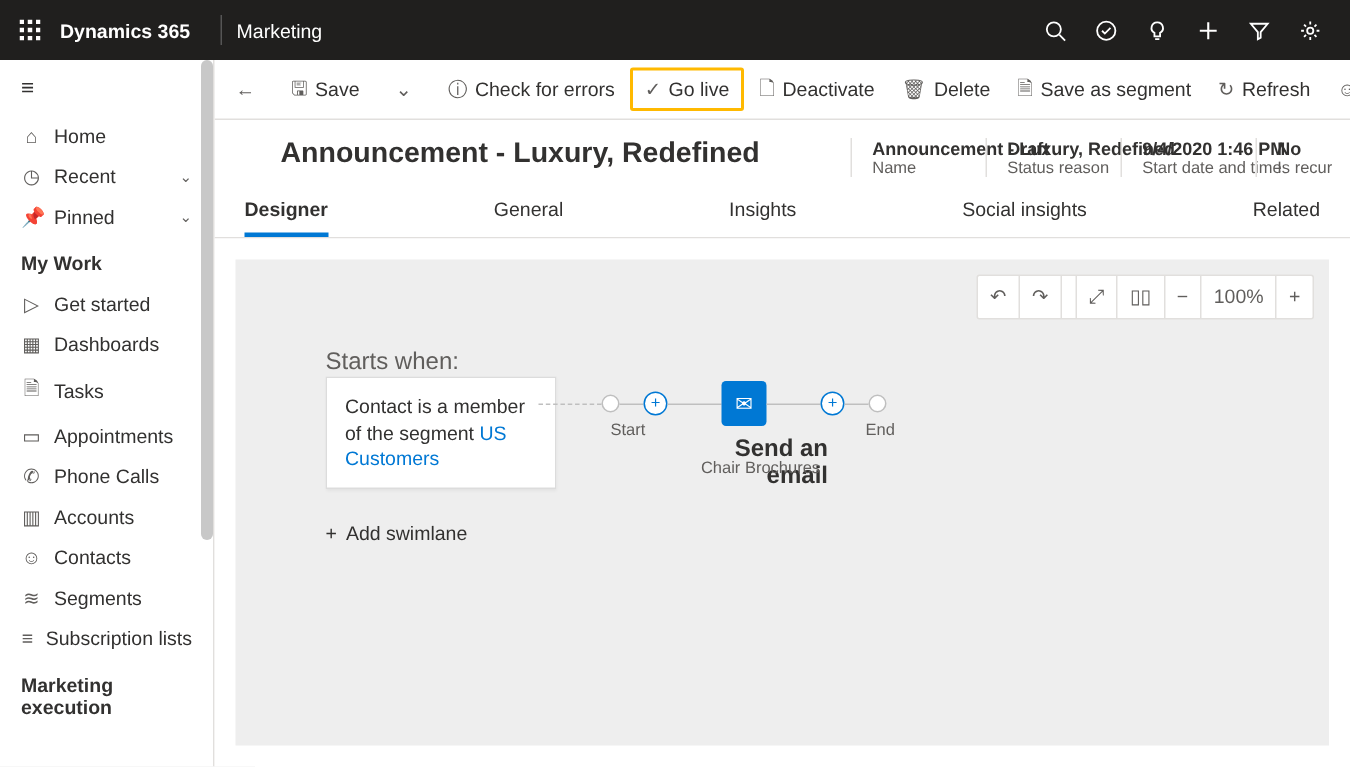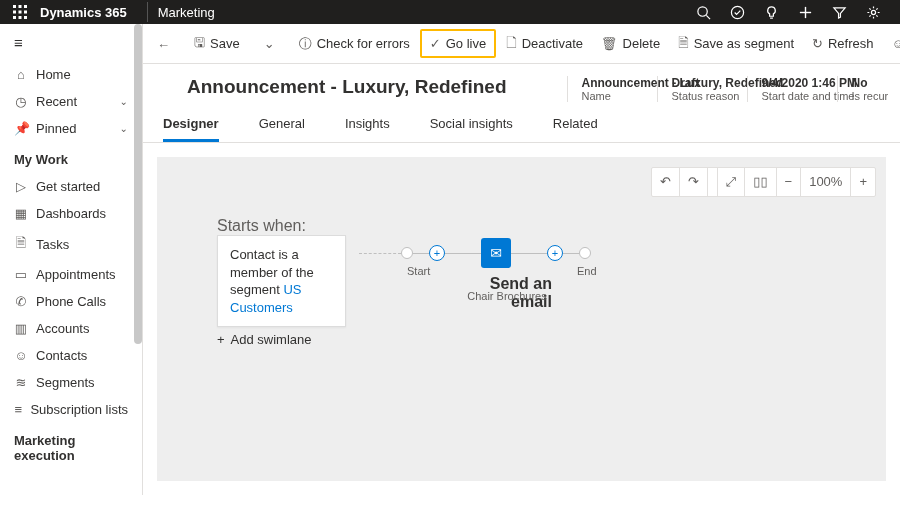--- a/index.html
+++ b/index.html
@@ -7,21 +7,21 @@
     --text:#323130;
     --text-light:#605e5c;
     --border:#e1dfdd;
     --accent:#0078d4;
     --canvas:#eeeeee;
     --highlight:#ffb900;
   }
   *{box-sizing:border-box;font-family:"Segoe UI",Arial,sans-serif;font-size:13px;color:var(--text);}
   body{margin:0;width:900px;height:511px;overflow:hidden;background:#fff;}
   
-  .topbar{height:24px;background:var(--topbar);display:flex;align-items:center;color:#fff;}
+  .topbar{height:40px;background:var(--topbar);display:flex;align-items:center;color:#fff;}
   .topbar *{color:#fff;}
   .waffle{width:40px;display:flex;align-items:center;justify-content:center;font-size:16px;}
   .brand{font-weight:600;padding-right:10px;}
   .vsep{width:1px;height:20px;background:#555;margin:0 10px;}
   .app{font-size:13px;}
   .topbar .spacer{flex:1;}
   .topicon{width:34px;text-align:center;font-size:15px;cursor:pointer;}
   
   .shell{display:flex;height:calc(511px - 40px);}
   .sidebar{width:143px;border-right:1px solid var(--border);display:flex;flex-direction:column;overflow:hidden;position:relative;}
@@ -39,31 +39,31 @@
   .highlight{border:2px solid var(--highlight);}
   .cmdsep{width:1px;height:22px;background:var(--border);margin:0 2px;}
   
   .pagehead{display:flex;align-items:flex-start;padding:12px 20px 6px 20px;gap:30px;margin-left:24px;}
   .ph-title h1{margin:0;font-size:19px;font-weight:600;}
   .ph-title .sub{color:var(--text-light);font-size:12px;}
   .ph-field{border-left:1px solid var(--border);padding:0 14px;min-width:60px;}
   .ph-field .v{font-weight:600;font-size:12px;white-space:nowrap;}
   .ph-field .k{color:var(--text-light);font-size:11px;white-space:nowrap;}
   
-  .tabs{display:flex;gap:40px;padding:0 20px;border-bottom:1px solid var(--border);}
+  .tabs{display:flex;gap:10px;padding:0 20px;border-bottom:1px solid var(--border);justify-content:space-between;}
   .tab{padding:8px 0;cursor:pointer;}
   .tab.active{font-weight:600;border-bottom:3px solid var(--accent);}
   
   .canvas-wrap{flex:1;position:relative;background:#fff;padding:14px;}
   .canvas{position:relative;width:100%;height:100%;background:var(--canvas);}
   .canvas-tools{position:absolute;top:10px;right:10px;display:flex;background:#fff;border:1px solid var(--border);border-radius:2px;}
   .tool{padding:6px 8px;border-right:1px solid var(--border);cursor:pointer;font-size:13px;color:var(--text-light);}
   .tool:last-child{border-right:none;}
   .sw-label{position:absolute;top:60px;left:60px;color:var(--text-light);font-size:16px;}
-  .card{position:absolute;top:78px;left:60px;width:129px;background:#fff;border:1px solid #dcdcdc;padding:10px 12px;font-size:12px;line-height:1.35;box-shadow:0 1px 2px rgba(0,0,0,.05);}
+  .card{position:absolute;top:78px;left:60px;width:154px;background:#fff;border:1px solid #dcdcdc;padding:10px 12px;font-size:12px;line-height:1.35;box-shadow:0 1px 2px rgba(0,0,0,.05);}
   .card a{color:var(--accent);text-decoration:none;}
   
   .flow{position:absolute;top:86px;left:202px;height:20px;display:flex;align-items:center;}
   .line{height:0;border-top:1px dashed #bfbfbf;width:42px;}
   .linef{height:0;border-top:1px solid #bfbfbf;width:36px;}
   .node-sm{width:12px;height:12px;border-radius:50%;background:#fff;border:1px solid #bfbfbf;}
   .node-add{width:16px;height:16px;border-radius:50%;border:1px solid var(--accent);color:var(--accent);font-size:11px;line-height:14px;text-align:center;background:#fff;}
   .node-mail{width:30px;height:30px;border-radius:3px;background:var(--accent);color:#fff;display:flex;align-items:center;justify-content:center;font-size:14px;}
   .flow-label{position:absolute;font-size:11px;color:var(--text-light);text-align:center;}
   .flow-title{position:absolute;font-size:16px;color:var(--text);font-weight:700;text-align:right;}

